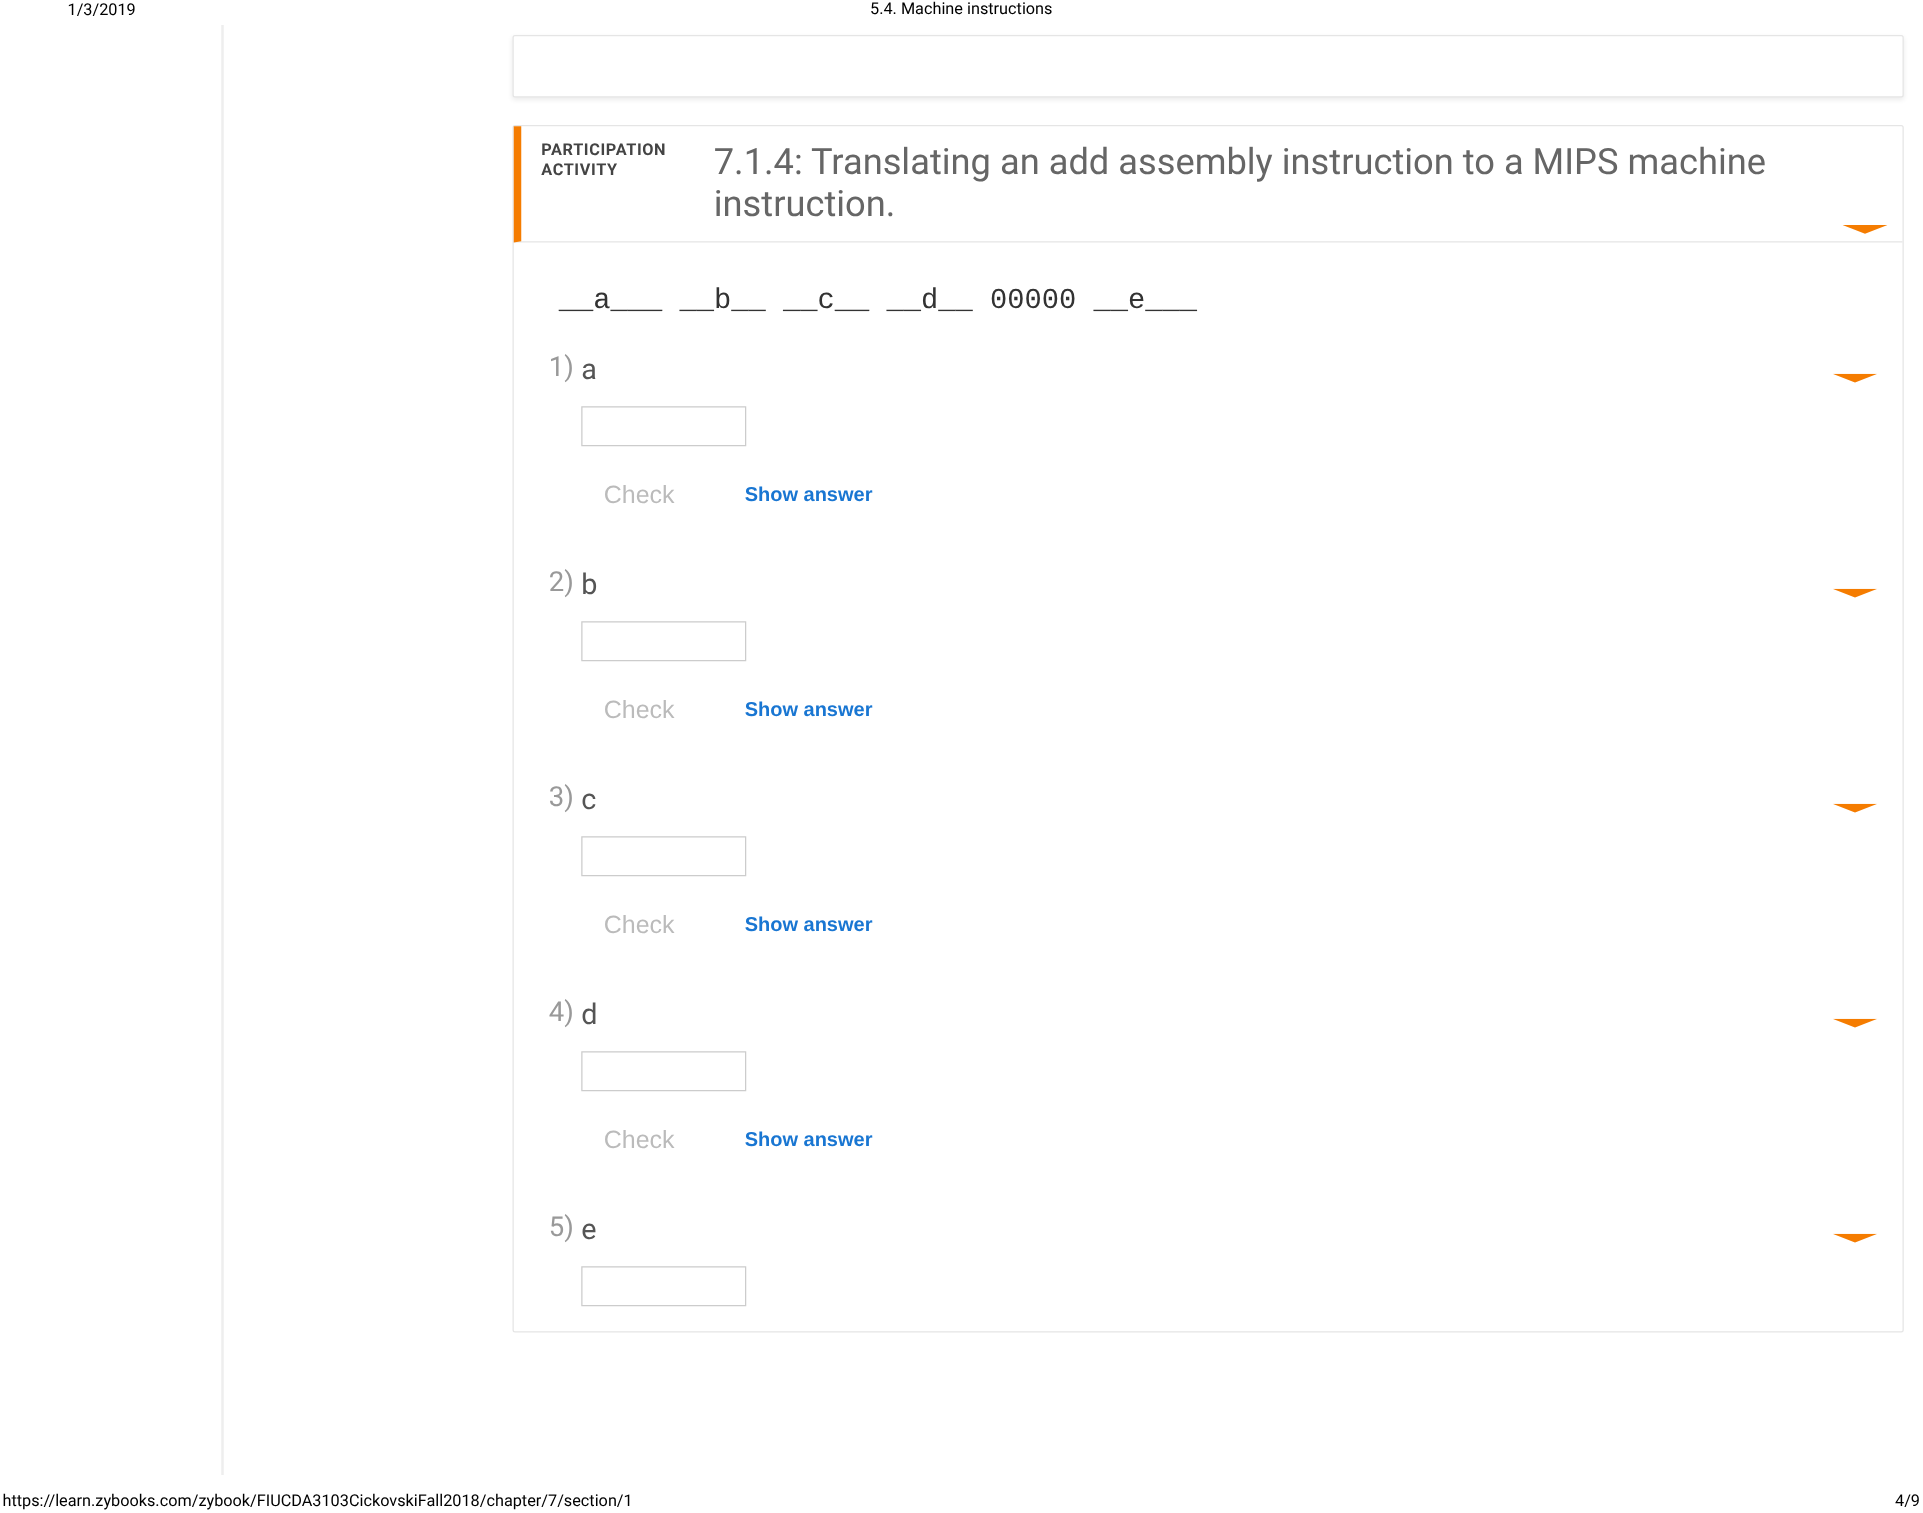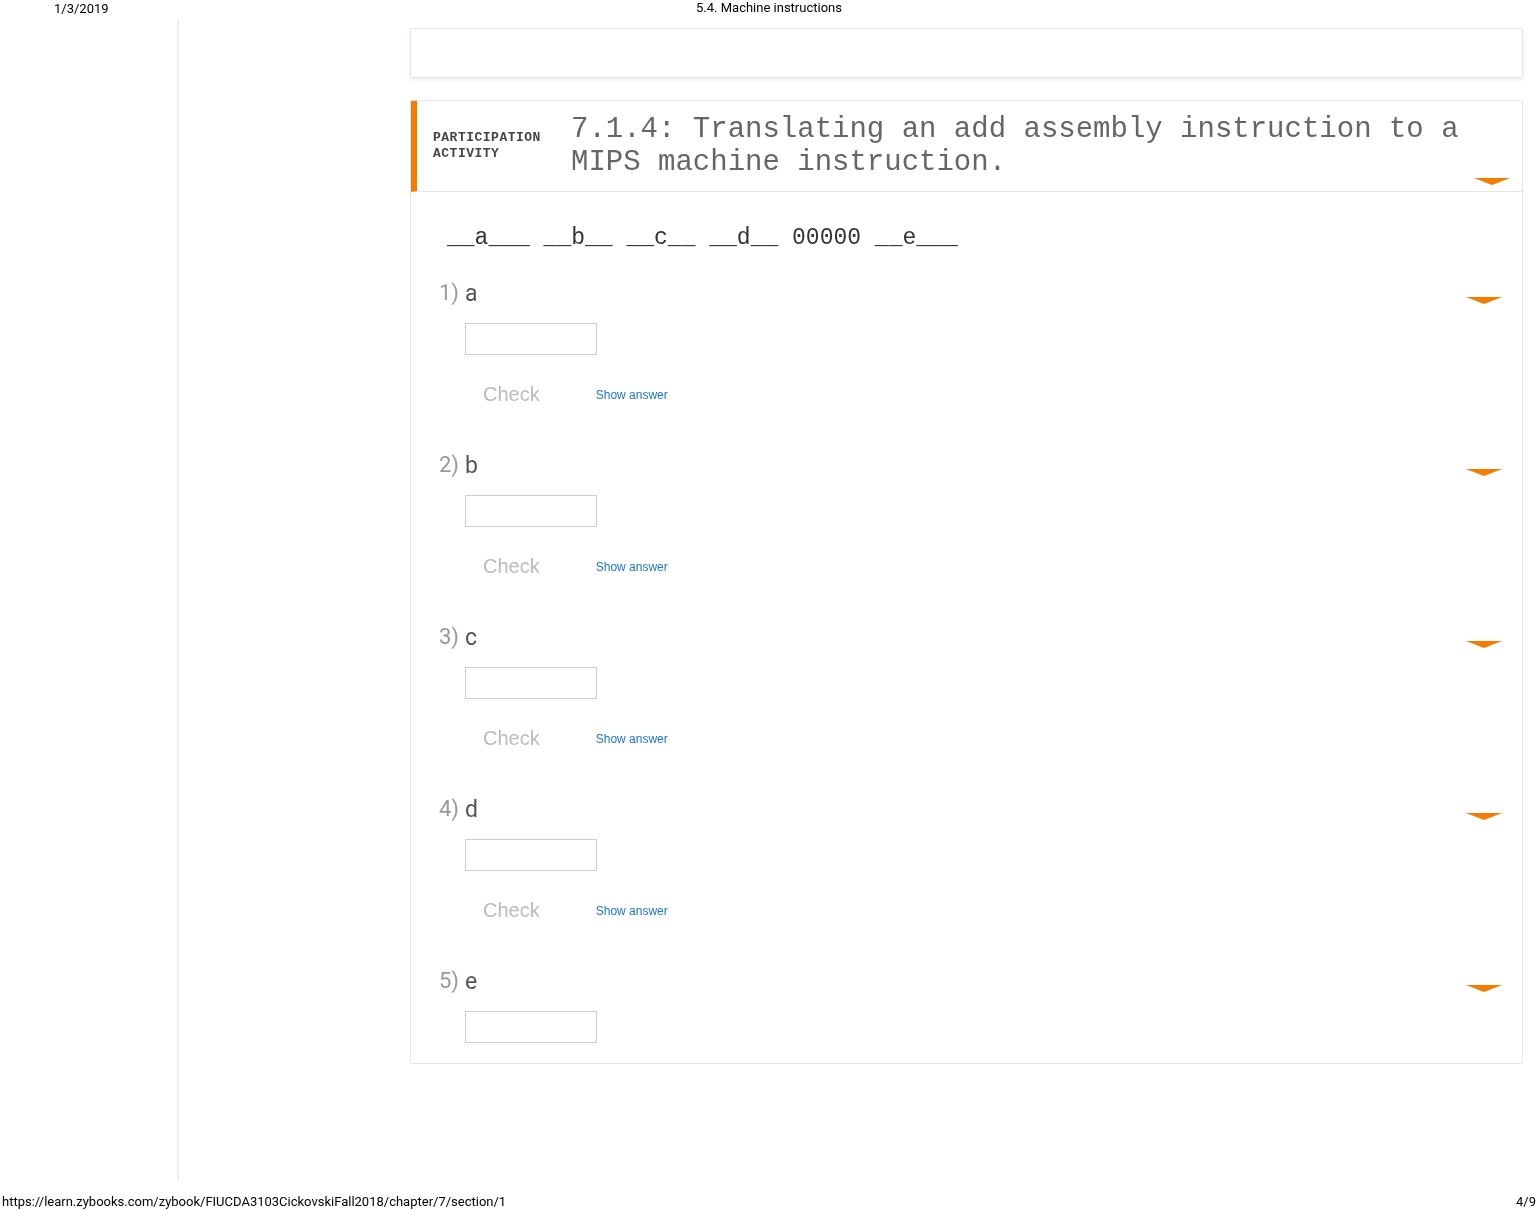--- a/index.html
+++ b/index.html
@@ -55,26 +55,25 @@
       box-shadow: 0 2px 4px rgba(0,0,0,0.08);
       margin-bottom: 22px;
     }
     .activity-card {
       background: #fff;
       border: 1px solid #e5e5e5;
       border-radius: 2px;
     }
     .activity-header {
       display: flex;
-      align-items: center;
+      align-items: flex-start;
       border-left: 6px solid #f57c00;
       padding: 12px 18px 12px 16px;
       border-bottom: 1px solid #e5e5e5;
       position: relative;
-      font-family: Liberation Mono, monospace;
     }
     .activity-label {
       font-size: 13px;
       font-weight: 700;
       letter-spacing: 0.5px;
       color: #444;
       line-height: 1.25;
       width: 132px;
       flex-shrink: 0;
     }
@@ -146,22 +145,22 @@
     }
     .check-btn {
       font-size: 20px;
       font-weight: 400;
       color: #bbb;
       background: none;
       border: none;
       cursor: pointer;
     }
     .show-answer-btn {
-      font-size: 12px;
-      font-weight: 400;
+      font-size: 16px;
+      font-weight: 700;
       color: #1976d2;
       background: none;
       border: none;
       cursor: pointer;
     }
     .q-chevron {
       position: absolute;
       right: -2px;
       top: 10px;
     }

